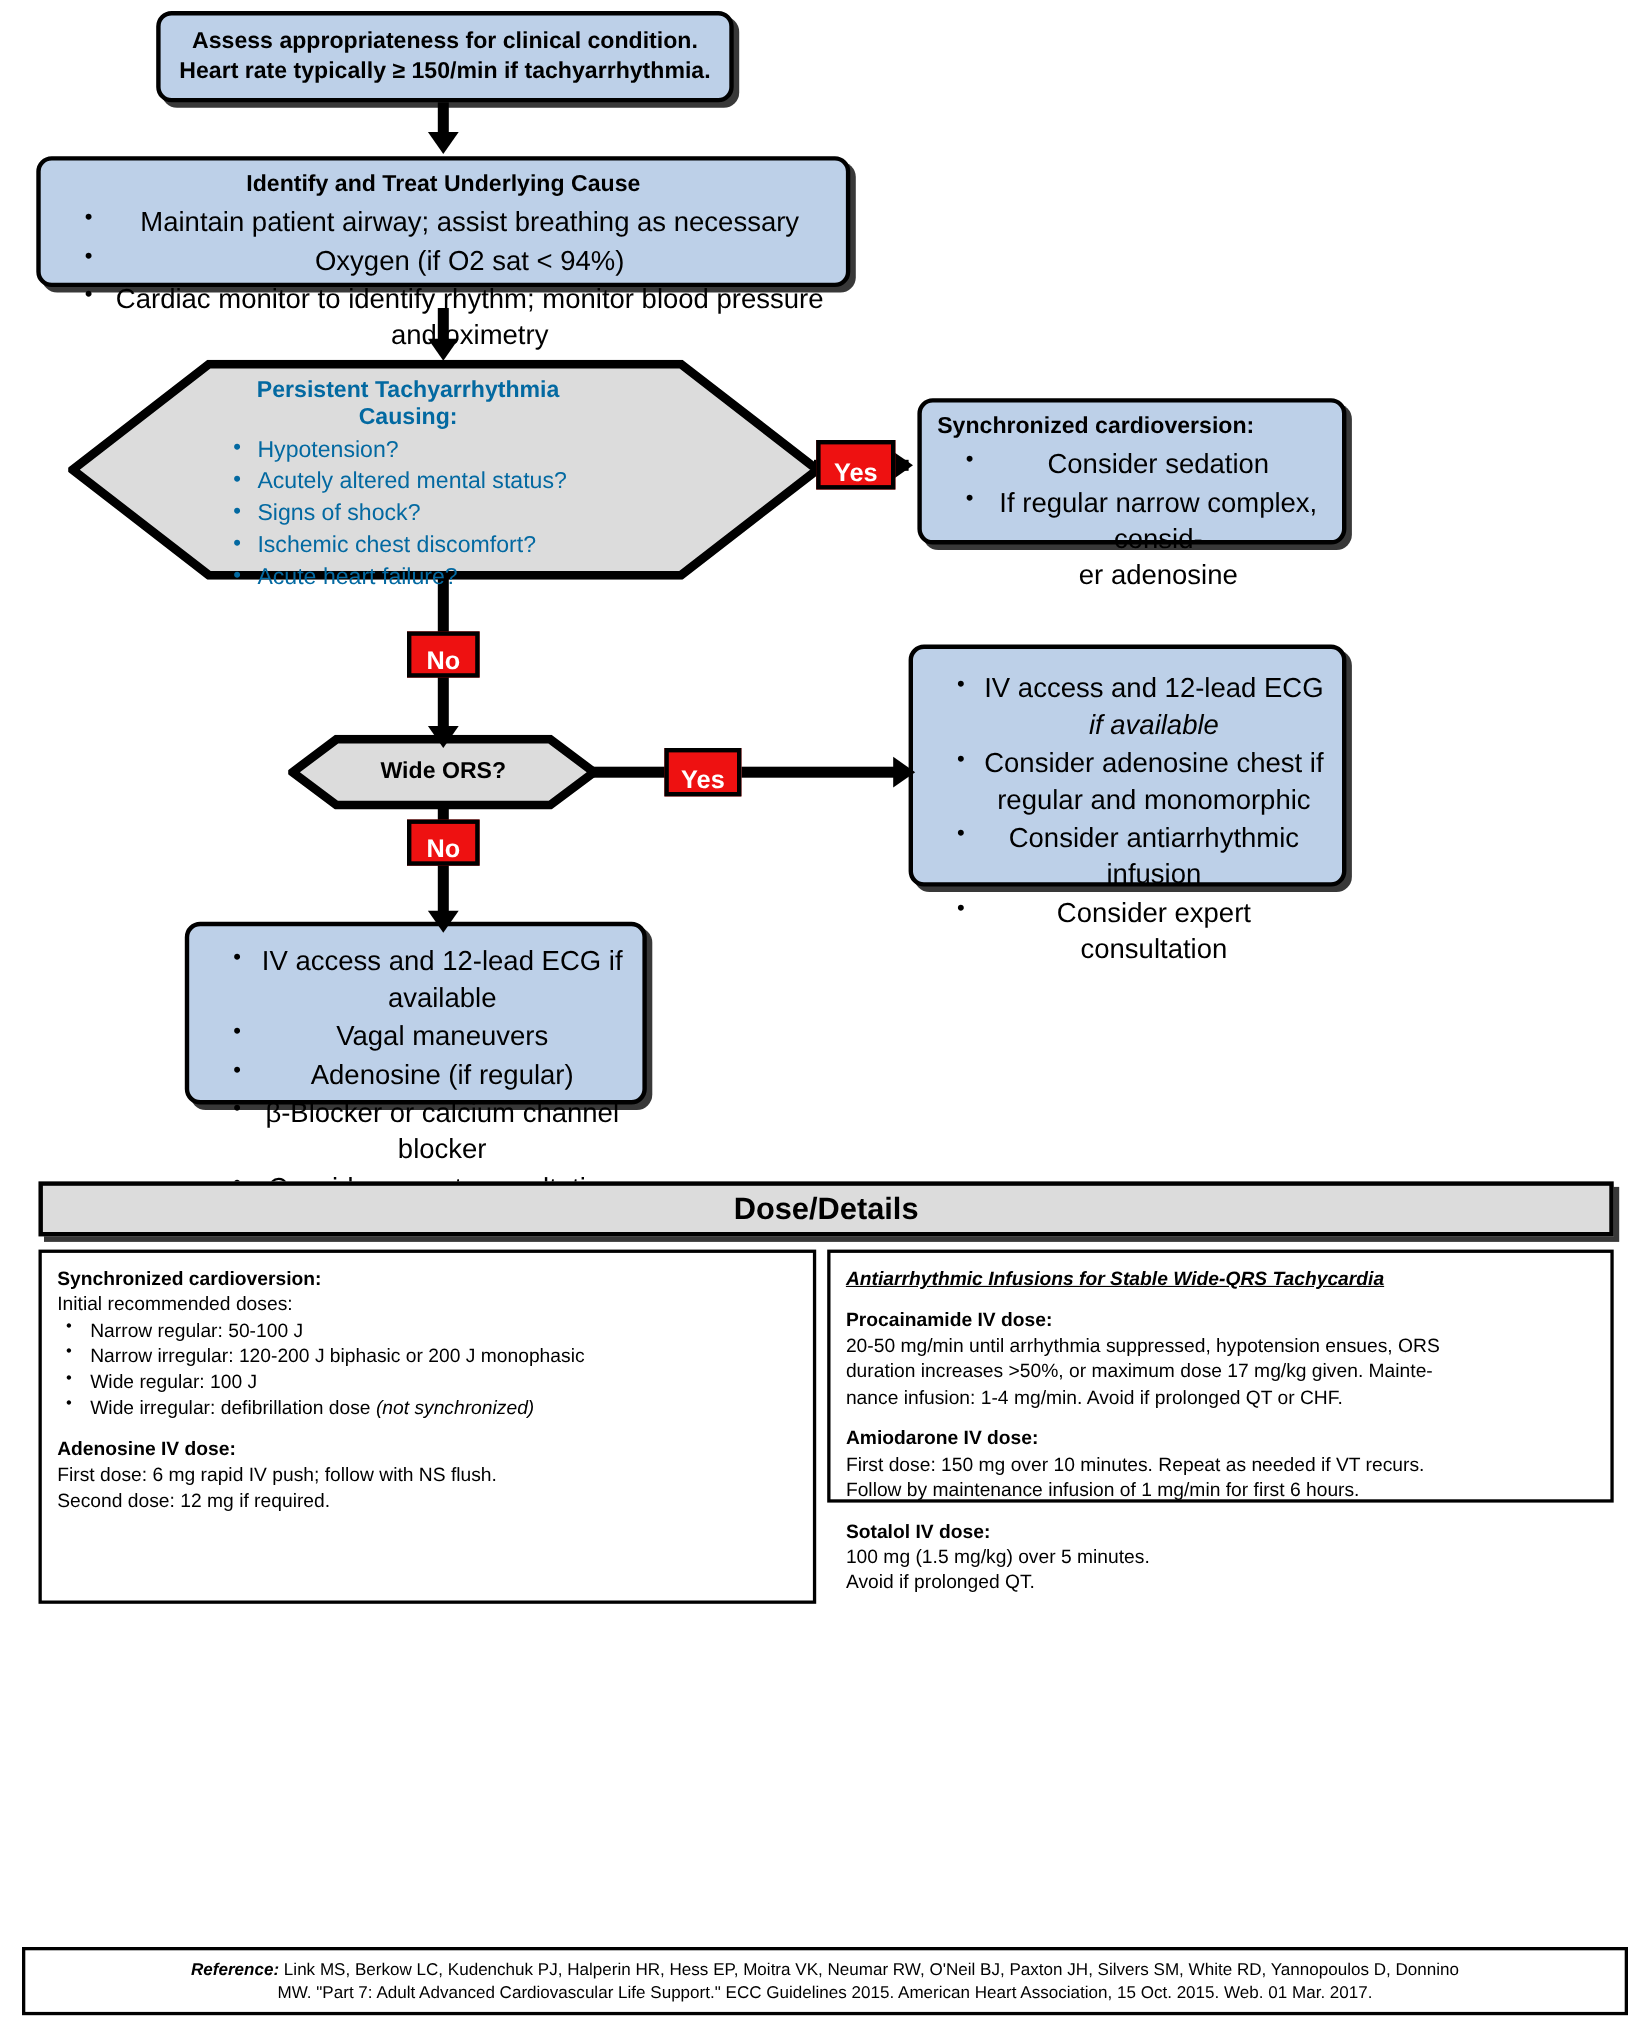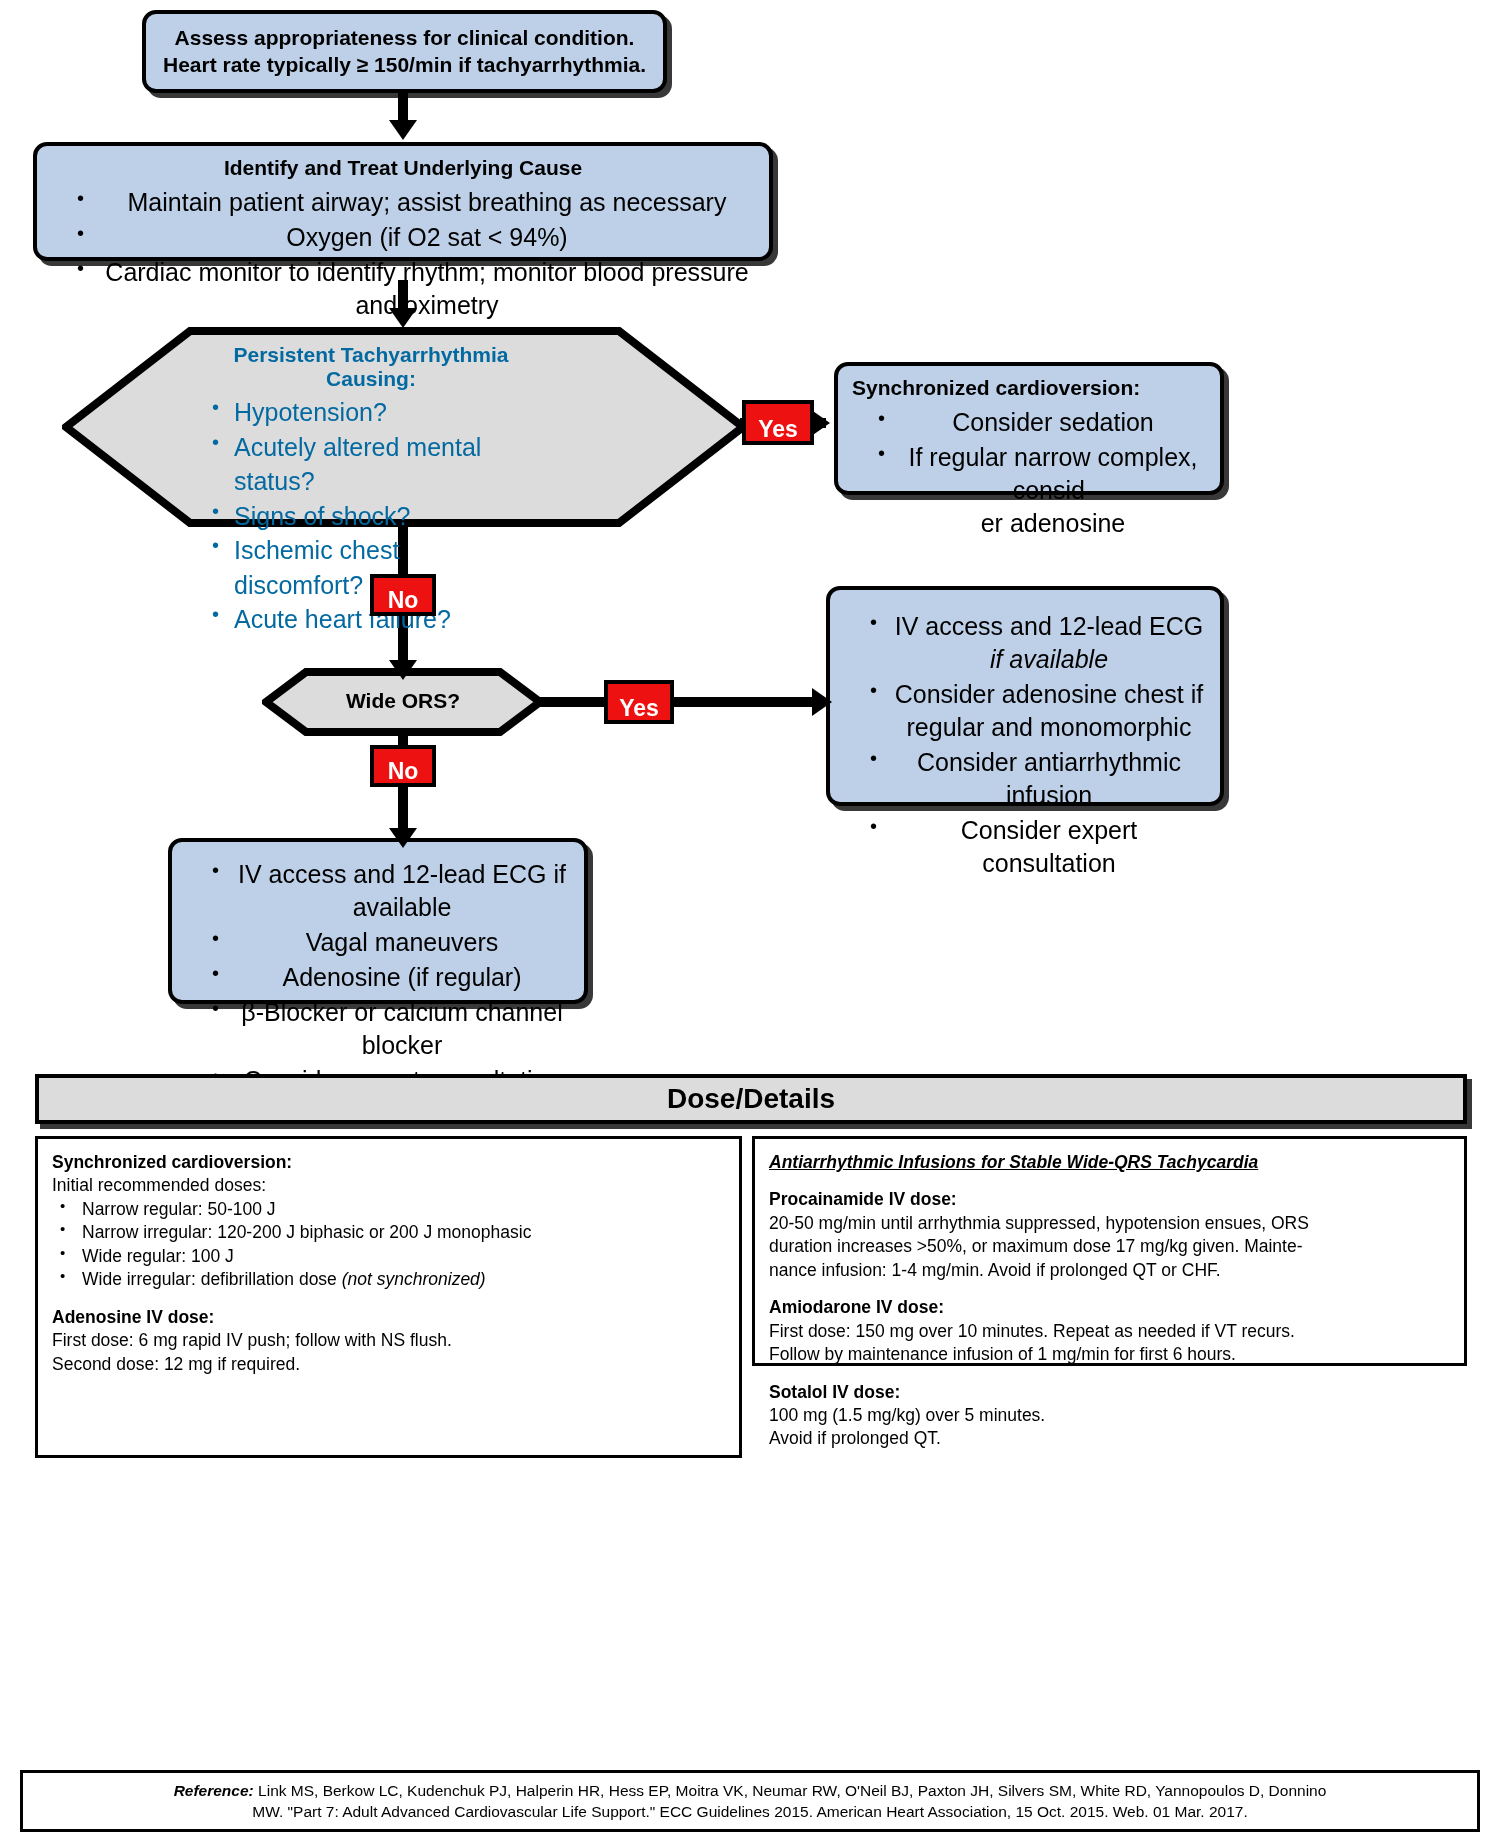--- a/index.html
+++ b/index.html
@@ -81,21 +81,21 @@
     font-weight: bold;
     text-align: center;
     font-size: 21px;
     margin-bottom: 4px;
   }
   .hexcontent ul { margin:0; padding:0; list-style:none; }
   .hexcontent li {
     position: relative;
     padding-left: 24px;
     line-height: 1.38;
-    font-size: 25px;
+    font-size: 21px;
   }
   .hexcontent li::before {
     content: "\2022";
     position: absolute; left: 2px; top: -1px;
     font-size: 20px;
   }
   .hexlabel-center {
     position:absolute; z-index:2;
     width:100%; text-align:center;
     font-weight: bold; font-size: 21px;

